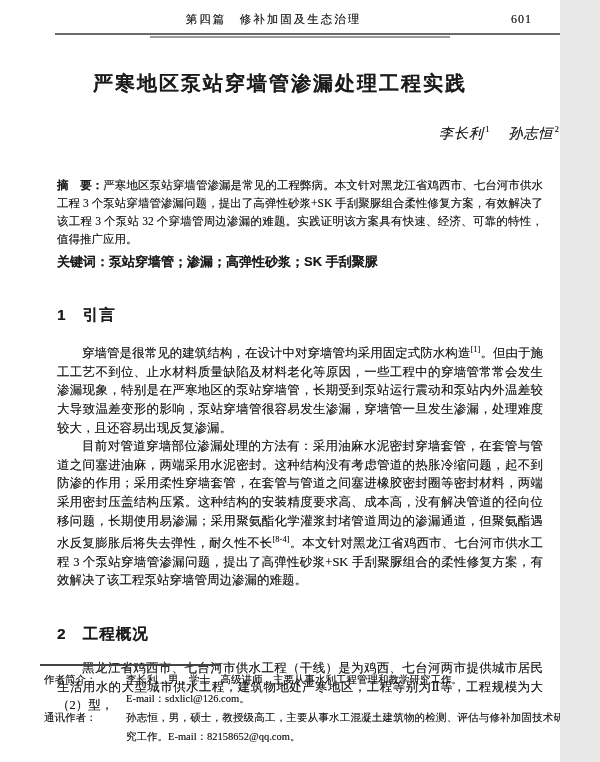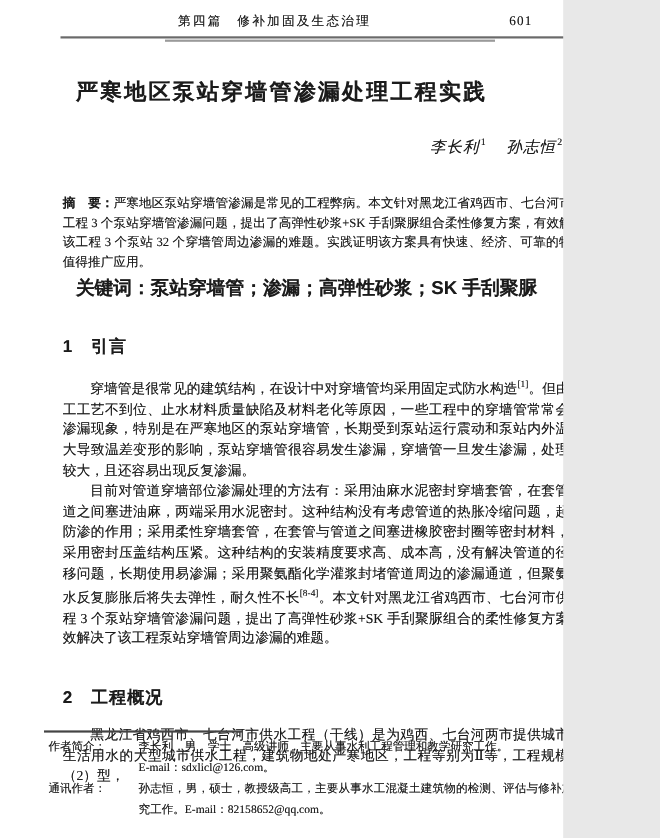--- a/index.html
+++ b/index.html
@@ -1,18 +1,18 @@
 <!DOCTYPE html>
 <html lang="zh"><head>
 <meta charset="utf-8">
 <style>
   html,body{margin:0;padding:0;background:#e8e8e8;}
   .page{
     position:relative;
-    width:512px;height:762px;
+    width:560px;height:762px;
     background:#ffffff;
     overflow:hidden;
     font-family:"Liberation Serif","DejaVu Serif",serif;
     color:#1b1b1b;
     text-shadow:0 0 0.4px rgba(20,20,20,.55);
   }
   
   .runhead{position:absolute;top:12px;left:55px;right:28px;height:20px;font-size:11.5px;}
   .runhead .sec{position:absolute;left:0;right:40px;text-align:center;letter-spacing:2px;}
   .runhead .pno{position:absolute;right:0;top:0;font-size:12px;letter-spacing:1px;}
@@ -24,22 +24,22 @@
          font-size:20px;font-weight:bold;letter-spacing:2px;}
   .authors{position:absolute;top:124px;left:0;right:0;text-align:right;
            font-style:italic;font-size:14px;letter-spacing:1px;margin-left:39px;}
   .authors sup{font-size:9px;font-style:normal;margin-left:1px;}
   .authors .gap{display:inline-block;width:18px;}
   .affil{position:absolute;top:151px;left:30px;right:30px;text-align:center;font-size:10.5px;}
   
   .col{position:absolute;top:176px;left:57px;width:486px;}
   .abstract{font-size:11.5px;line-height:18px;text-align:justify;}
   .abstract b,.kw b{font-family:"Liberation Sans","DejaVu Sans",sans-serif;font-weight:bold;}
-  .kw{font-size:17px;line-height:18px;margin-top:5px;font-weight:bold;
-      font-family:"Liberation Sans","DejaVu Sans",sans-serif;margin-left:12px;}
+  .kw{font-size:13px;line-height:18px;margin-top:5px;font-weight:bold;
+      font-family:"Liberation Sans","DejaVu Sans",sans-serif;}
   h2.sect{font-family:"Liberation Sans","DejaVu Sans",sans-serif;
           font-size:15.5px;font-weight:bold;margin:34px 0 14px 0;letter-spacing:1px;}
   h2.sect .no{margin-right:16px;}
   p.body{font-size:12.5px;line-height:18.6px;text-align:justify;margin:0;text-indent:2em;}
   p.body sup{font-size:8.5px;}
   
   .footrule{position:absolute;top:664px;left:40px;width:180px;height:2px;background:#444;}
   .footnote{position:absolute;top:670px;left:44px;width:520px;font-size:10.5px;line-height:19px;}
   .fnrow{display:flex;}
   .fnlabel{flex:0 0 62px;font-weight:normal;

